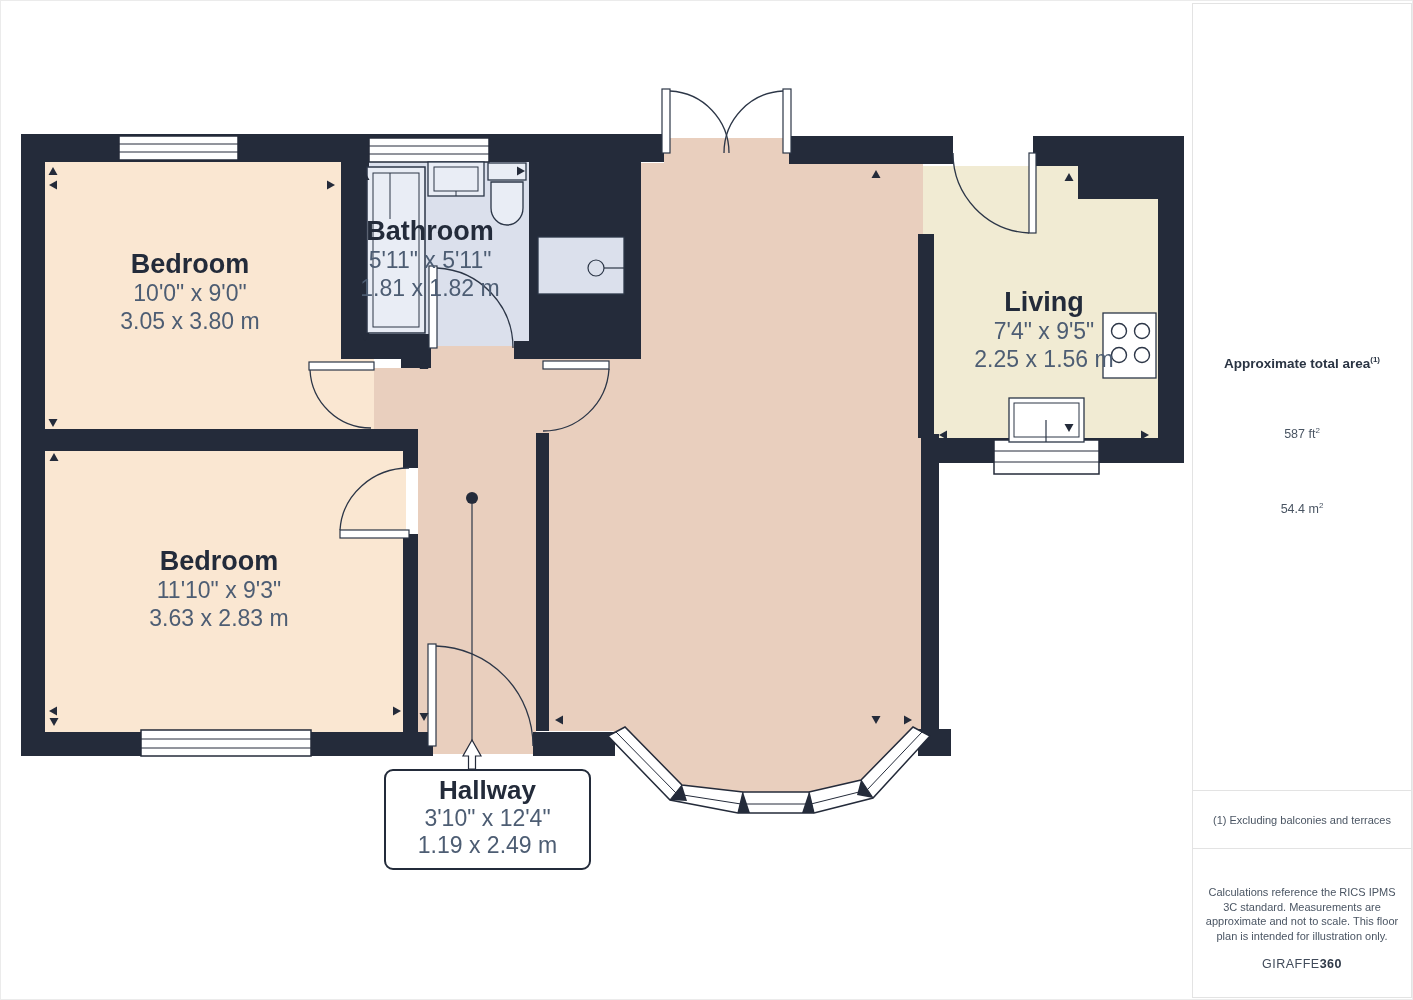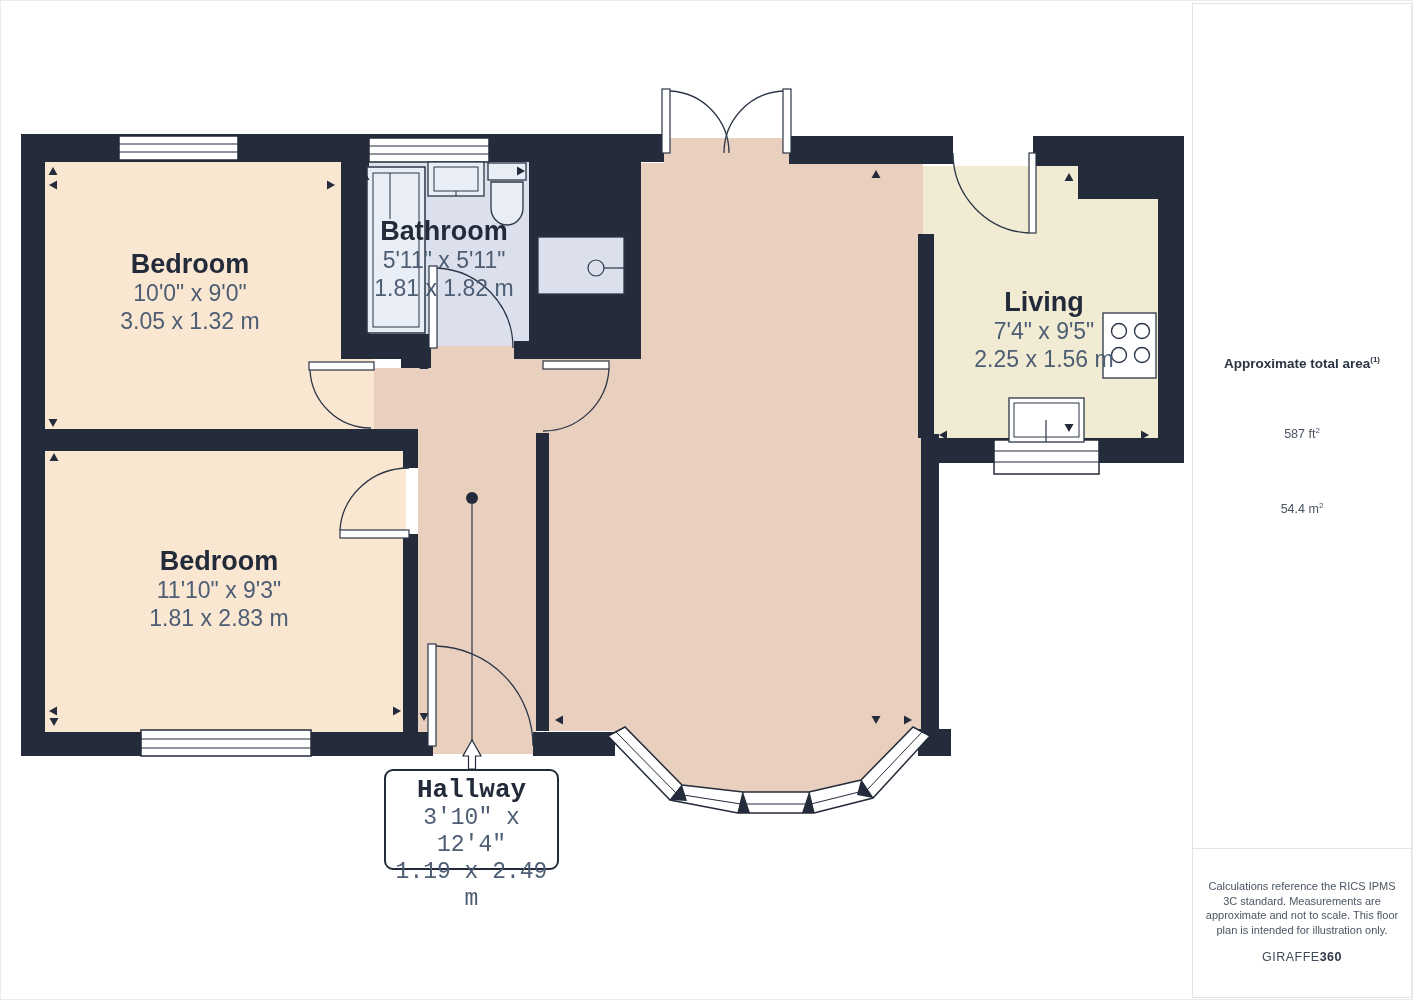--- a/index.html
+++ b/index.html
@@ -2,37 +2,37 @@
 <html><head>
 <meta charset="utf-8">
 <style>
   html,body{margin:0;padding:0;background:#fff;}
   .page{position:relative;width:1413px;height:1000px;background:#fff;box-sizing:border-box;
         border:1px solid #ebebeb;font-family:"Liberation Sans", sans-serif;overflow:hidden;}
   .plan-svg{position:absolute;left:0;top:0;}
   .room-label{position:absolute;transform:translateX(-50%);text-align:center;white-space:nowrap;}
   .room-name{font-size:27px;font-weight:bold;color:#232b3a;line-height:30px;}
   .room-dim{font-size:23px;color:#4d5d73;line-height:28px;}
-  .callout{position:absolute;left:383px;top:768px;width:175px;height:101px;background:#fff;
-           border:2px solid #232b3a;border-radius:9px;box-sizing:border-box;text-align:center;padding-top:4px;font-family:Liberation Mono, monospace;}
+  .callout{position:absolute;left:383px;top:768px;width:207px;height:101px;background:#fff;
+           border:2px solid #232b3a;border-radius:9px;box-sizing:border-box;text-align:center;padding-top:4px;}
   .callout .room-name{font-size:26px;line-height:30px;}
   .callout .room-dim{line-height:27px;}
   .sidebar{position:absolute;left:1191px;top:2px;width:220px;height:995px;background:#fff;
            border:1px solid #e3e3e3;box-sizing:border-box;}
   .area-block{position:absolute;top:351px;left:0;right:0;text-align:center;}
   .area-title{font-size:13.5px;font-weight:bold;color:#2a3443;}
   .area-title sup{font-size:8px;}
   .area-value{font-size:12.5px;color:#4a5563;line-height:24px;margin-top:48px;}
   .area-value sup{font-size:8px;}
   .fn1{position:absolute;top:786px;height:58px;left:0;right:0;border-top:1px solid #e3e3e3;
        display:flex;align-items:center;justify-content:center;box-sizing:border-box;}
   .fn1-text{font-size:11px;color:#4a5563;}
   .fn2{position:absolute;top:844px;bottom:0;left:0;right:0;border-top:1px solid #e3e3e3;
        padding-top:22px;box-sizing:border-box;text-align:center;}
-  .fn2-text{font-size:11px;color:#4a5563;line-height:14.5px;width:198px;margin:8px auto;}
+  .fn2-text{font-size:11px;color:#4a5563;line-height:14.5px;width:198px;margin:14px auto;}
   .brand{margin-top:13px;font-size:12.5px;letter-spacing:0.5px;color:#414b5a;}
   .brand .b360{font-weight:bold;color:#2f3948;}
 </style>
 </head>
 <body>
 
 <div class="page">
 
   <svg class="plan-svg" width="1413" height="1000" viewBox="0 0 1413 1000">
 
@@ -209,55 +209,58 @@
     <g>
       <circle cx="471" cy="497" r="6" fill="#242b3a"></circle>
       <line x1="471" y1="503" x2="471" y2="741" stroke="#2c3647" stroke-width="1.2"></line>
       <polygon points="471,739 462,755 467.5,755 467.5,768 474.5,768 474.5,755 480,755" fill="#ffffff" stroke="#242b3a" stroke-width="1.2"></polygon>
     </g>
   </svg>
 
   <div class="room-label" style="left:189px;top:248px">
     <div class="room-name">Bedroom</div>
     <div class="room-dim">10'0" x 9'0"</div>
-    <div class="room-dim">3.05 x 1.32 m</div>
-  </div>
-
-  <div class="room-label" style="left:443px;top:215px">
+    <div class="room-dim">3.05 x 3.80 m</div>
+  </div>
+
+  <div class="room-label" style="left:429px;top:215px">
     <div class="room-name">Bathroom</div>
     <div class="room-dim">5'11" x 5'11"</div>
     <div class="room-dim">1.81 x 1.82 m</div>
   </div>
 
 
   <div class="room-label" style="left:1043px;top:286px">
     <div class="room-name">Living</div>
     <div class="room-dim">7'4" x 9'5"</div>
     <div class="room-dim">2.25 x 1.56 m</div>
   </div>
 
   <div class="room-label" style="left:218px;top:545px">
     <div class="room-name">Bedroom</div>
     <div class="room-dim">11'10" x 9'3"</div>
-    <div class="room-dim">1.81 x 2.83 m</div>
+    <div class="room-dim">3.63 x 2.83 m</div>
   </div>
 
   <div class="callout">
     <div class="room-name">Hallway</div>
     <div class="room-dim">3'10" x 12'4"</div>
     <div class="room-dim">1.19 x 2.49 m</div>
   </div>
 
   <div class="sidebar">
     <div class="area-block">
       <div class="area-title"><span>Approximate total area</span><sup>(1)</sup></div>
       <div class="area-value"><span>587 ft</span><sup>2</sup></div>
       <div class="area-value"><span>54.4 m</span><sup>2</sup></div>
     </div>
 
+    <div class="fn1">
+      <div class="fn1-text">(1) Excluding balconies and terraces</div>
+    </div>
 
     <div class="fn2">
       <div class="fn2-text">Calculations reference the RICS IPMS 3C standard. Measurements are approximate and not to scale. This floor plan is intended for illustration only.</div>
       <div class="brand"><span>GIRAFFE</span><span class="b360">360</span></div>
     </div>
   </div>
 
 </div>
 
 </body></html>

